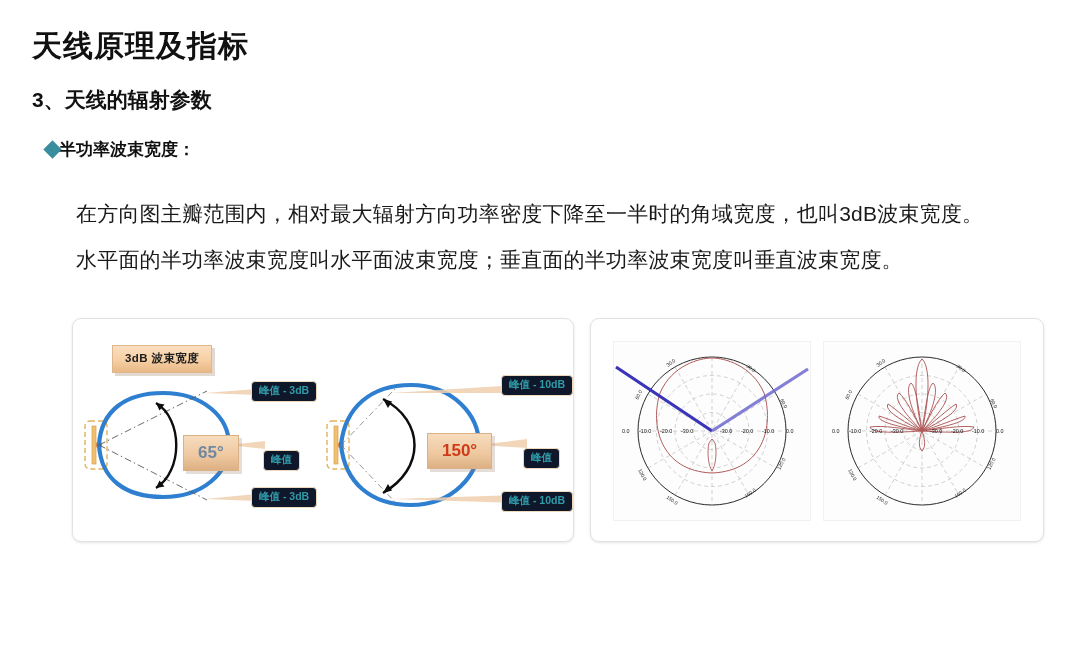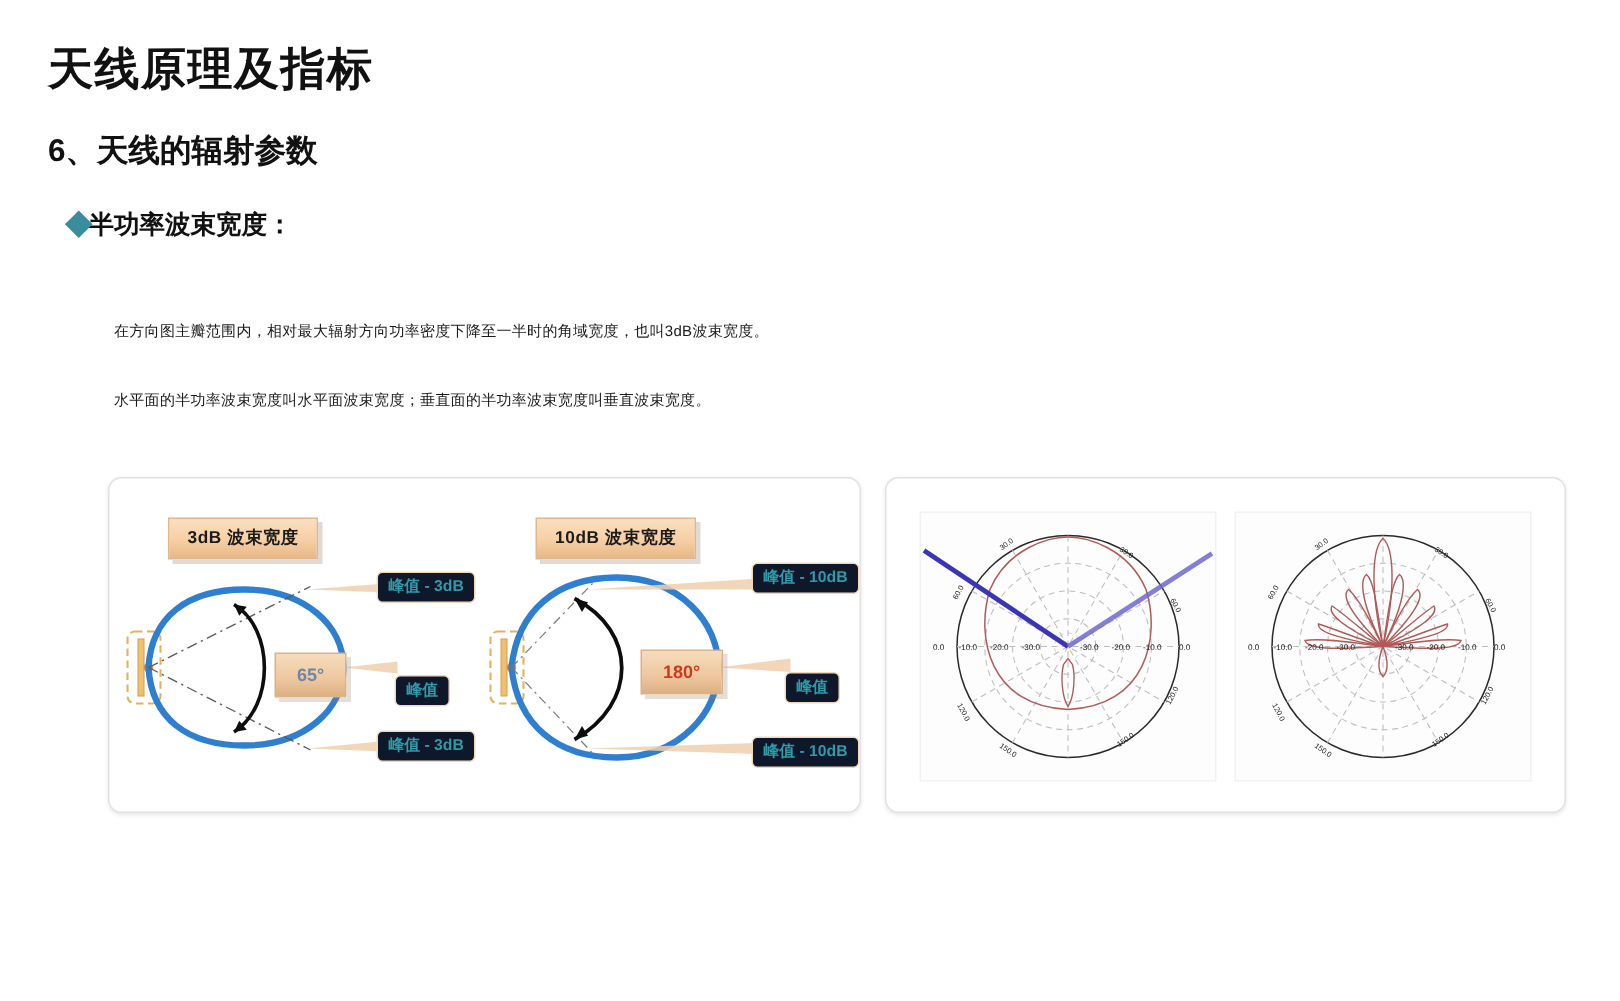--- a/index.html
+++ b/index.html
@@ -57,25 +57,24 @@
     font-size: 17px;
     font-weight: bold;
     color: #111111;
     white-space: nowrap;
   }
 
   
   .para {
     position: absolute;
     left: 76px;
-    font-size: 10px;
+    font-size: 21px;
     color: #1a1a1a;
     letter-spacing: .2px;
     white-space: nowrap;
-    margin-top: 14px;
   }
   .para-1 { top: 200px; }
   .para-2 { top: 246px; }
 
   
   .panel {
     position: absolute;
     background: #ffffff;
     border: 1px solid #e2e2e2;
     border-radius: 9px;
@@ -102,21 +101,21 @@
     box-shadow: 3px 3px 0 rgba(150,120,95,.28);
     white-space: nowrap;
     letter-spacing: .4px;
   }
   .cap-a { left: 33px; top: 26px; }
   .cap-b { left: 36px; top: 26px; }
 
   .angle-box {
     position: absolute;
     padding: 7px 14px;
-    font-size: 12px;
+    font-size: 17px;
     font-weight: bold;
     background: linear-gradient(180deg, #f6dcbd 0%, #eec79f 60%, #dcb083 100%);
     border: 1px solid #d9b287;
     box-shadow: 3px 3px 0 rgba(150,120,95,.25);
     white-space: nowrap;
   }
   .angle-a { left: 104px; top: 116px; color: #6f87a3; }
   .angle-b { left: 106px; top: 114px; color: #cf3a18; }
 
   .tag {
@@ -149,21 +148,21 @@
     border: 1px solid #f2f2f2;
   }
   .polar-a { left: 22px; }
   .polar-b { left: 232px; }
 </style>
 </head>
 <body>
 
 <div class="slide-title">天线原理及指标</div>
 
-<div class="section-heading">6、天线的辐射参数</div>
+<div class="section-heading">3、天线的辐射参数</div>
 
 <div class="bullet-row">
   <span class="bullet-diamond"></span>
   <span class="bullet-label">半功率波束宽度：</span>
 </div>
 
 <div class="para para-1">在方向图主瓣范围内，相对最大辐射方向功率密度下降至一半时的角域宽度，也叫3dB波束宽度。</div>
 
 <div class="para para-2">水平面的半功率波束宽度叫水平面波束宽度；垂直面的半功率波束宽度叫垂直波束宽度。</div>
 
@@ -198,38 +197,37 @@
 
       <div class="tag" style="left:172px; top:62px;">峰值 - 3dB</div>
 
       <div class="tag tag-plain" style="left:184px; top:116px;">峰值</div>
 
       <div class="tag" style="left:172px; top:168px;">峰值 - 3dB</div>
     </div>
 
     <div class="beam-unit beam-unit-b">
 
-      <div class="cap-box cap-b">10dB 波束宽度</div>
 
       <svg class="svg-layer" viewBox="0 0 250 222" preserveAspectRatio="none">
         <rect x="6" y="102" width="22" height="48" rx="5" fill="none" stroke="#e3b25f" stroke-width="1.4" stroke-dasharray="5 3"></rect>
         <rect x="13" y="107" width="4" height="38" fill="#f0c070" stroke="#d8a24e" stroke-width="0.7"></rect>
         <circle cx="20" cy="126" r="3.2" fill="#e07b2c" opacity="0.85"></circle>
         <path d="M20,126 C24,88 50,66 90,66 C132,66 158,96 158,126 C158,156 132,186 90,186 C50,186 24,164 20,126 Z" fill="none" stroke="#2f7fd0" stroke-width="4.2" stroke-linejoin="round"></path>
         <path d="M20,126 L74,70" stroke="#7a7a7a" stroke-width="0.8" stroke-dasharray="6 3 1.5 3"></path>
         <path d="M20,126 L74,183" stroke="#7a7a7a" stroke-width="0.8" stroke-dasharray="6 3 1.5 3"></path>
         <path d="M62,80 C104,102 104,150 62,174" fill="none" stroke="#0d0d0d" stroke-width="2.5"></path>
         <path d="M62,80 l9,2.5 l-4,6.5 z" fill="#0d0d0d"></path>
         <path d="M62,174 l9,-2.5 l-4,-6.5 z" fill="#0d0d0d"></path>
         <path d="M70,74 L196,66 L196,74 Z" fill="#f0cfae" opacity=".85"></path>
         <path d="M158,126 L206,120 L206,129 Z" fill="#f0cfae" opacity=".85"></path>
         <path d="M70,180 L196,176 L196,184 Z" fill="#f0cfae" opacity=".85"></path>
       </svg>
 
-      <div class="angle-box angle-b">180°</div>
+      <div class="angle-box angle-b">150°</div>
 
       <div class="tag" style="left:180px; top:56px;">峰值 - 10dB</div>
 
       <div class="tag tag-plain" style="left:202px; top:114px;">峰值</div>
 
       <div class="tag" style="left:180px; top:172px;">峰值 - 10dB</div>
     </div>
   </div>
 </div>
 

